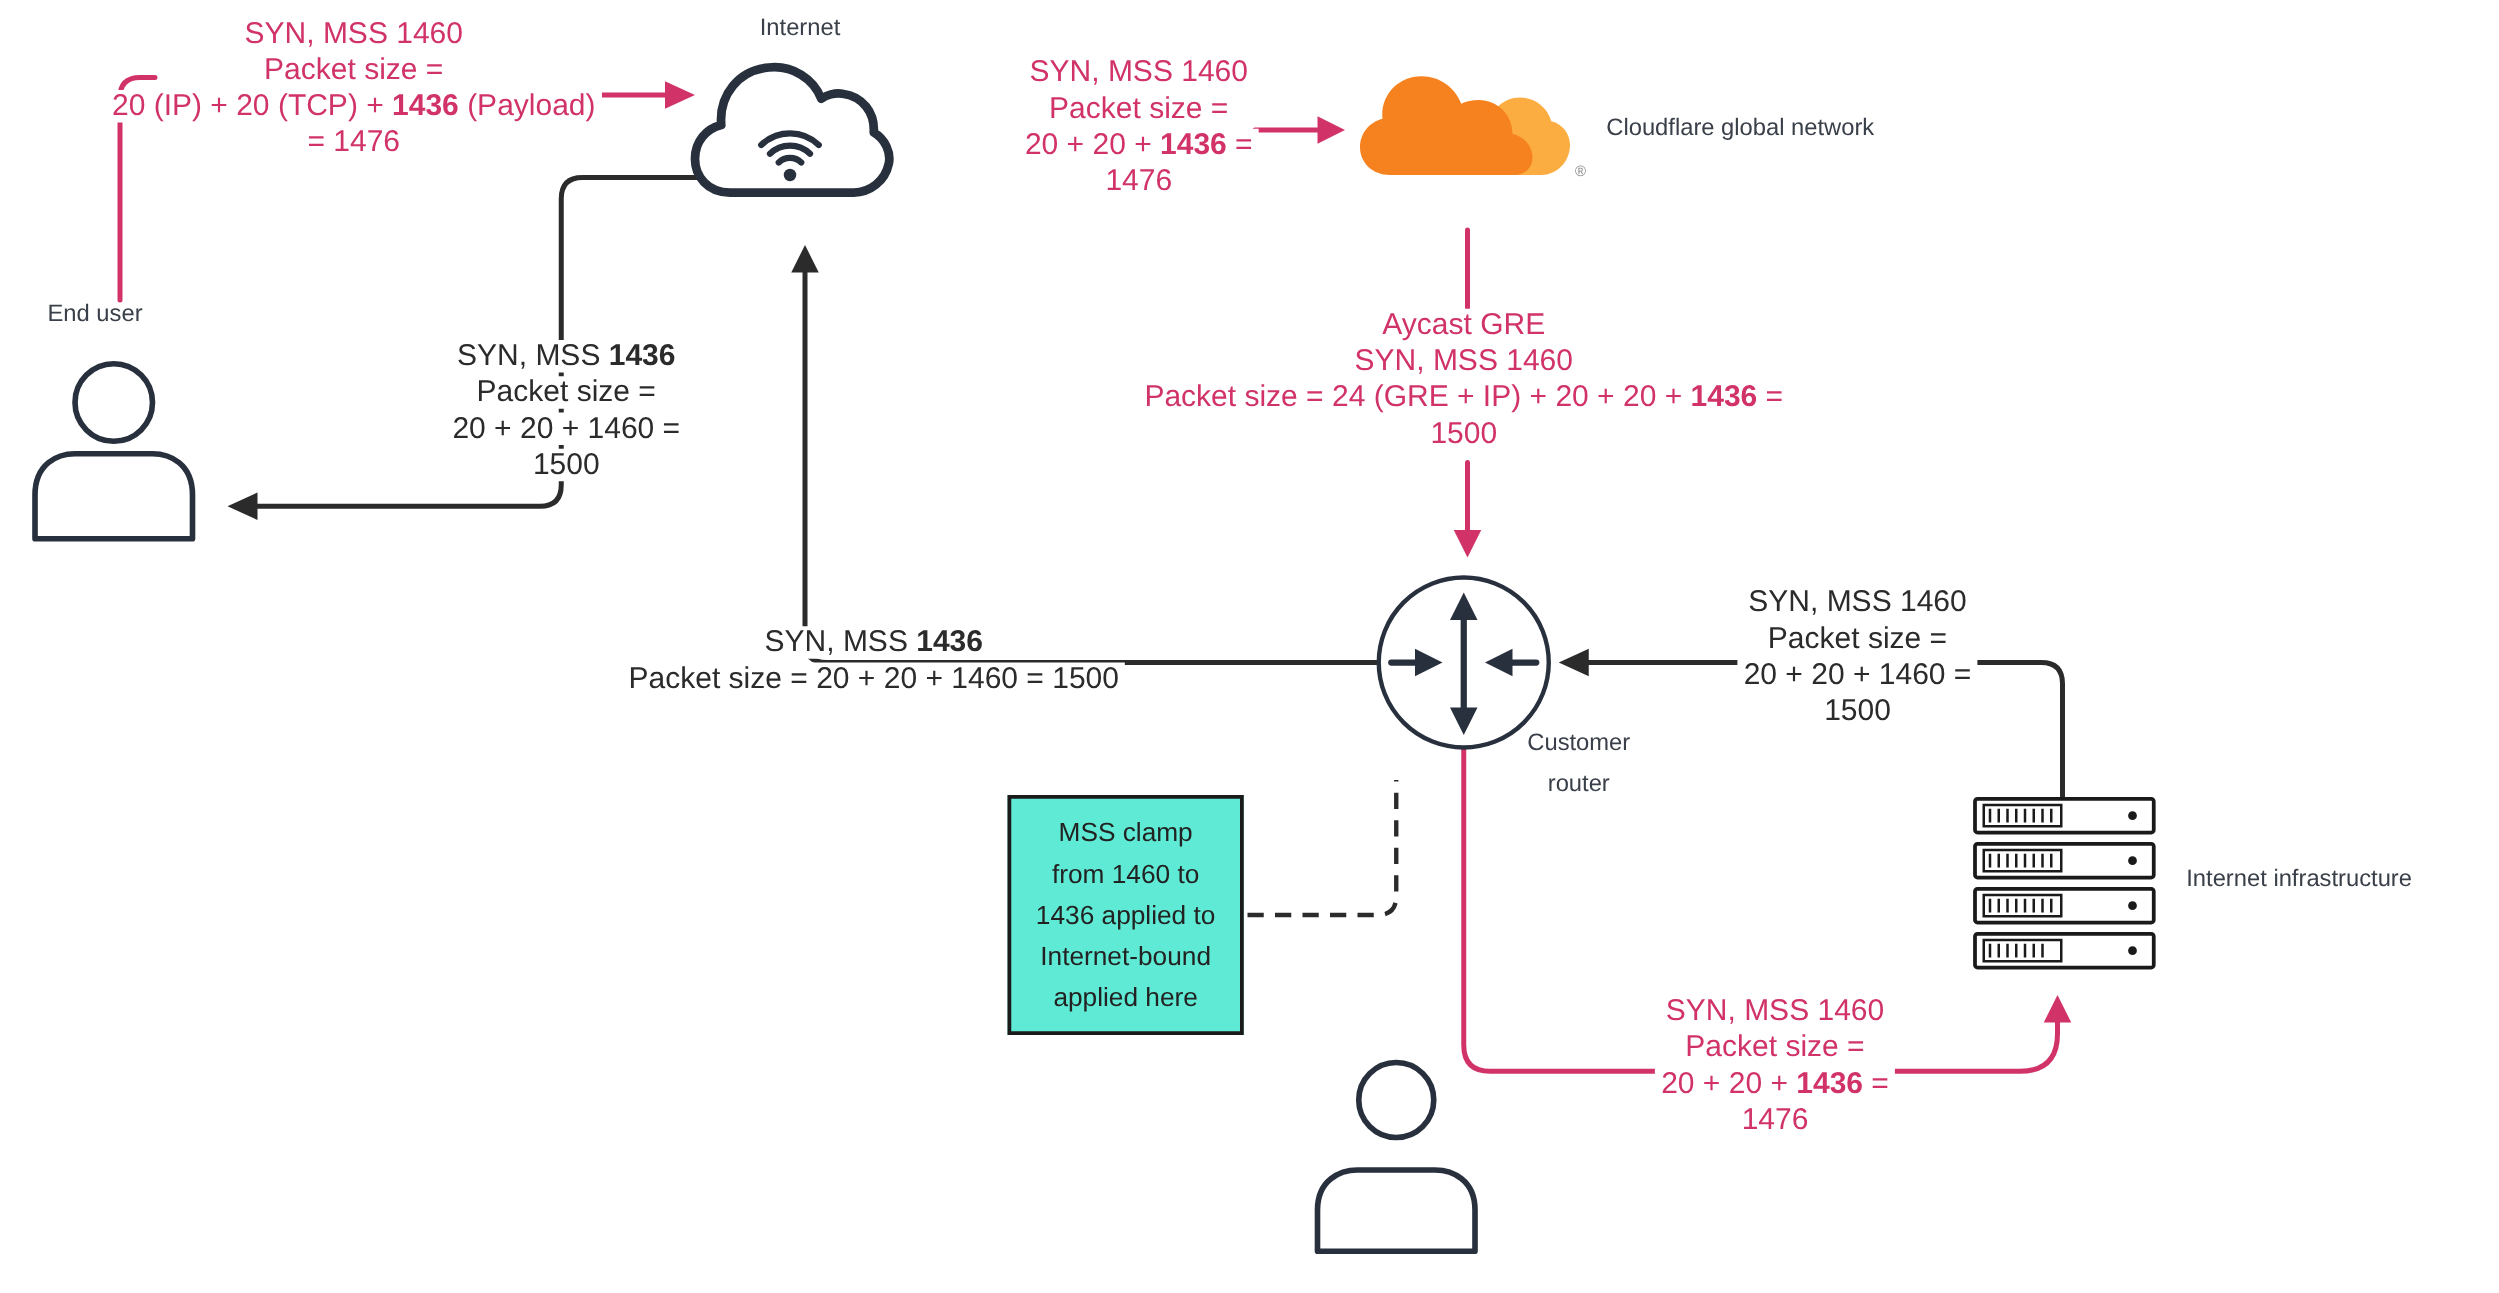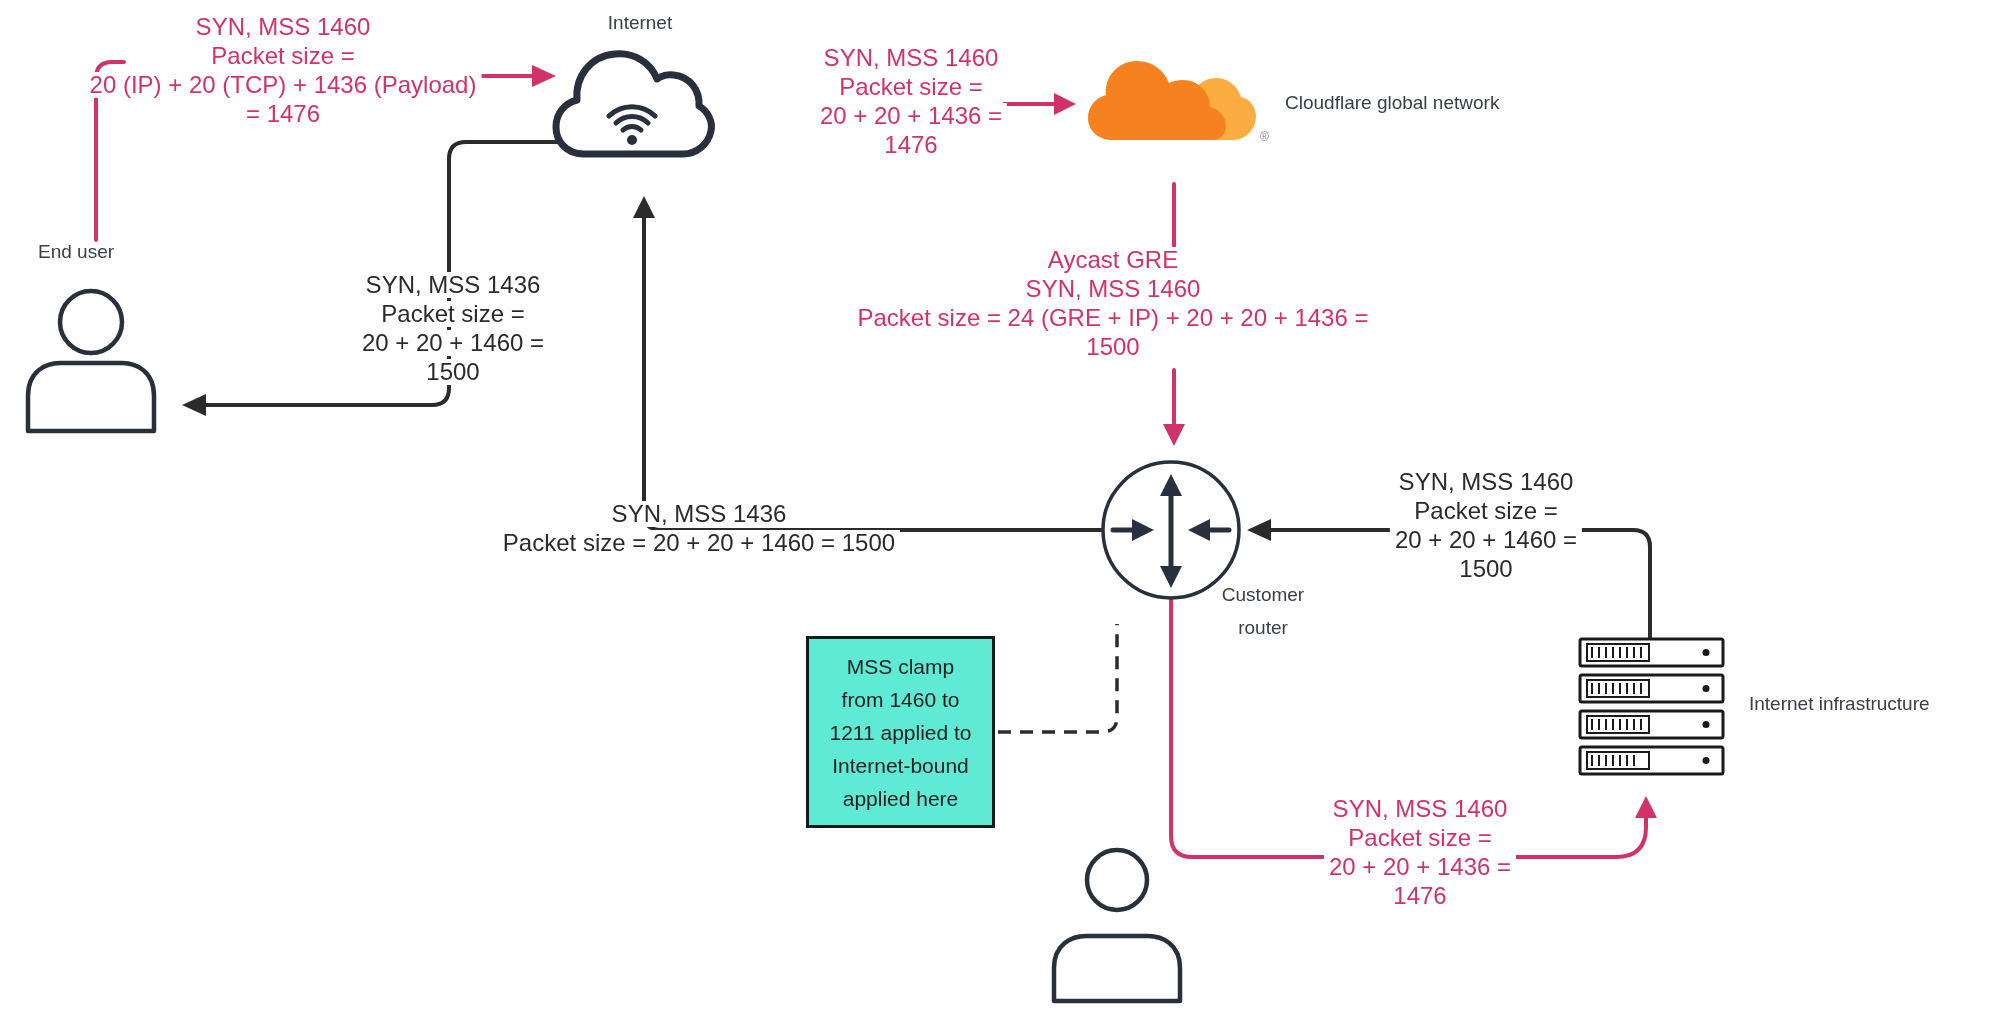--- a/index.html
+++ b/index.html
@@ -17,21 +17,21 @@
   #wires{position:absolute;left:0;top:0;}
   .stroke-pink{stroke:var(--pink);fill:none;stroke-width:4;stroke-linecap:round;}
   .fill-pink{fill:var(--pink);stroke:none;}
   .stroke-line{stroke:var(--line);fill:none;stroke-width:4;stroke-linecap:round;}
   .stroke-dash{stroke:var(--line);fill:none;stroke-width:3.5;stroke-dasharray:13 9;}
   .fill-line{fill:var(--line);stroke:none;}
   .icon-outline{stroke:var(--ink);fill:#fff;stroke-linejoin:round;}
   .icon-line{stroke:var(--ink);fill:none;stroke-linecap:round;}
   .flow-label{position:absolute;transform:translateX(-50%);font-size:24px;color:#2b2b2b;white-space:nowrap;text-align:center;}
   .flow-label.pink{color:var(--pink);}
-  .flow-label b{font-weight:400;}
+  .flow-label b{font-weight:700;}
   .ln{display:table;margin:3px auto;background:#fff;padding:0 5px;line-height:26px;}
   .node-label{position:absolute;font-size:19px;color:#3a4049;white-space:nowrap;line-height:22px;}
   .node-label.centered{transform:translateX(-50%);text-align:center;line-height:33px;}
   .clamp-box{
     position:absolute;border:3px solid #1a1a1a;background:#5eead4;box-sizing:border-box;
     display:flex;flex-direction:column;justify-content:center;align-items:center;
     font-size:21px;line-height:33px;color:#222;text-align:center;
   }
 </style>
 </head>
@@ -148,21 +148,21 @@
     <div class="ln">= 1476</div>
   </div>
 
   <div class="flow-label pink" style="left:911px;top:42px">
     <div class="ln">SYN, MSS 1460</div>
     <div class="ln">Packet size =</div>
     <div class="ln">20 + 20 + <b>1436</b> =</div>
     <div class="ln">1476</div>
   </div>
 
-  <div class="flow-label pink" style="left:1113px;top:244px">
+  <div class="flow-label pink" style="left:1171px;top:244px">
     <div class="ln">Aycast GRE</div>
     <div class="ln">SYN, MSS 1460</div>
     <div class="ln">Packet size = 24 (GRE + IP) + 20 + 20 + <b>1436</b> =</div>
     <div class="ln">1500</div>
   </div>
 
   <div class="flow-label" style="left:453px;top:269px">
     <div class="ln">SYN, MSS <b>1436</b></div>
     <div class="ln">Packet size =</div>
     <div class="ln">20 + 20 + 1460 =</div>
@@ -184,18 +184,18 @@
   <div class="flow-label pink" style="left:1420px;top:793px">
     <div class="ln">SYN, MSS 1460</div>
     <div class="ln">Packet size =</div>
     <div class="ln">20 + 20 + <b>1436</b> =</div>
     <div class="ln">1476</div>
   </div>
 
   <div class="clamp-box" style="left:806px;top:636px;width:189px;height:192px">
     <div>MSS clamp</div>
     <div>from 1460 to</div>
-    <div>1211 applied to</div>
+    <div>1436 applied to</div>
     <div>Internet-bound</div>
     <div>applied here</div>
   </div>
 
 </div>
 
 </body></html>

